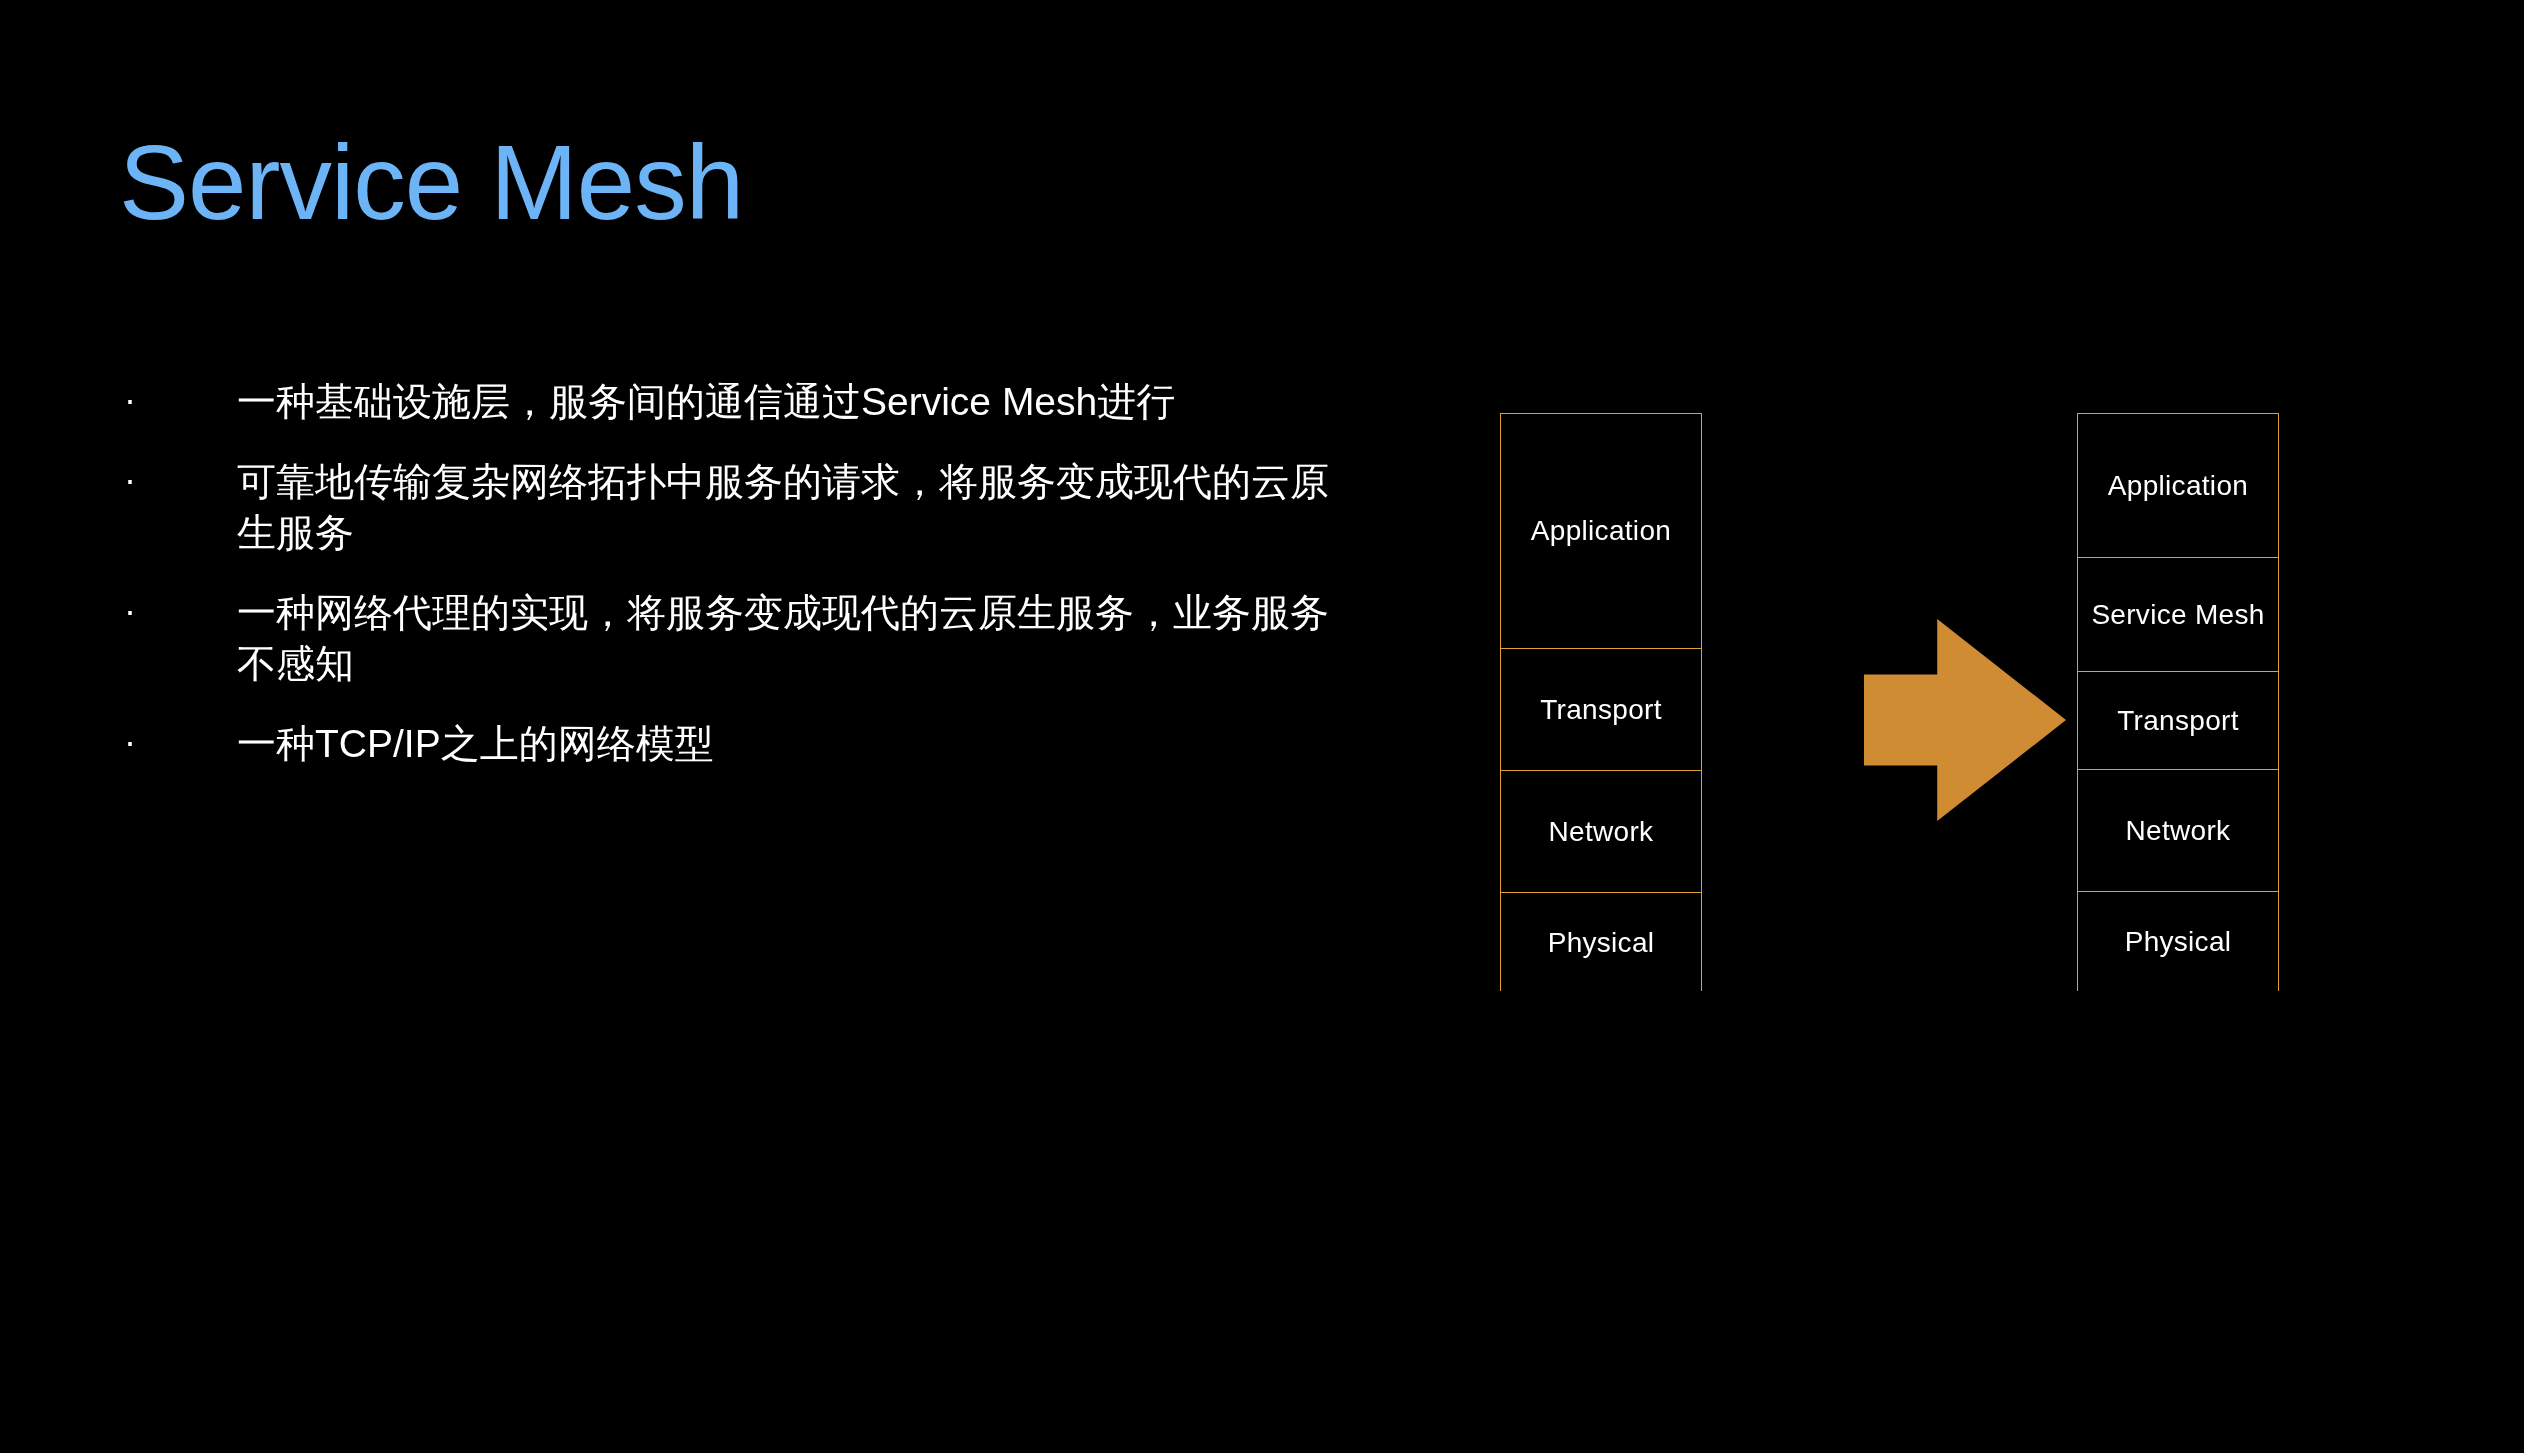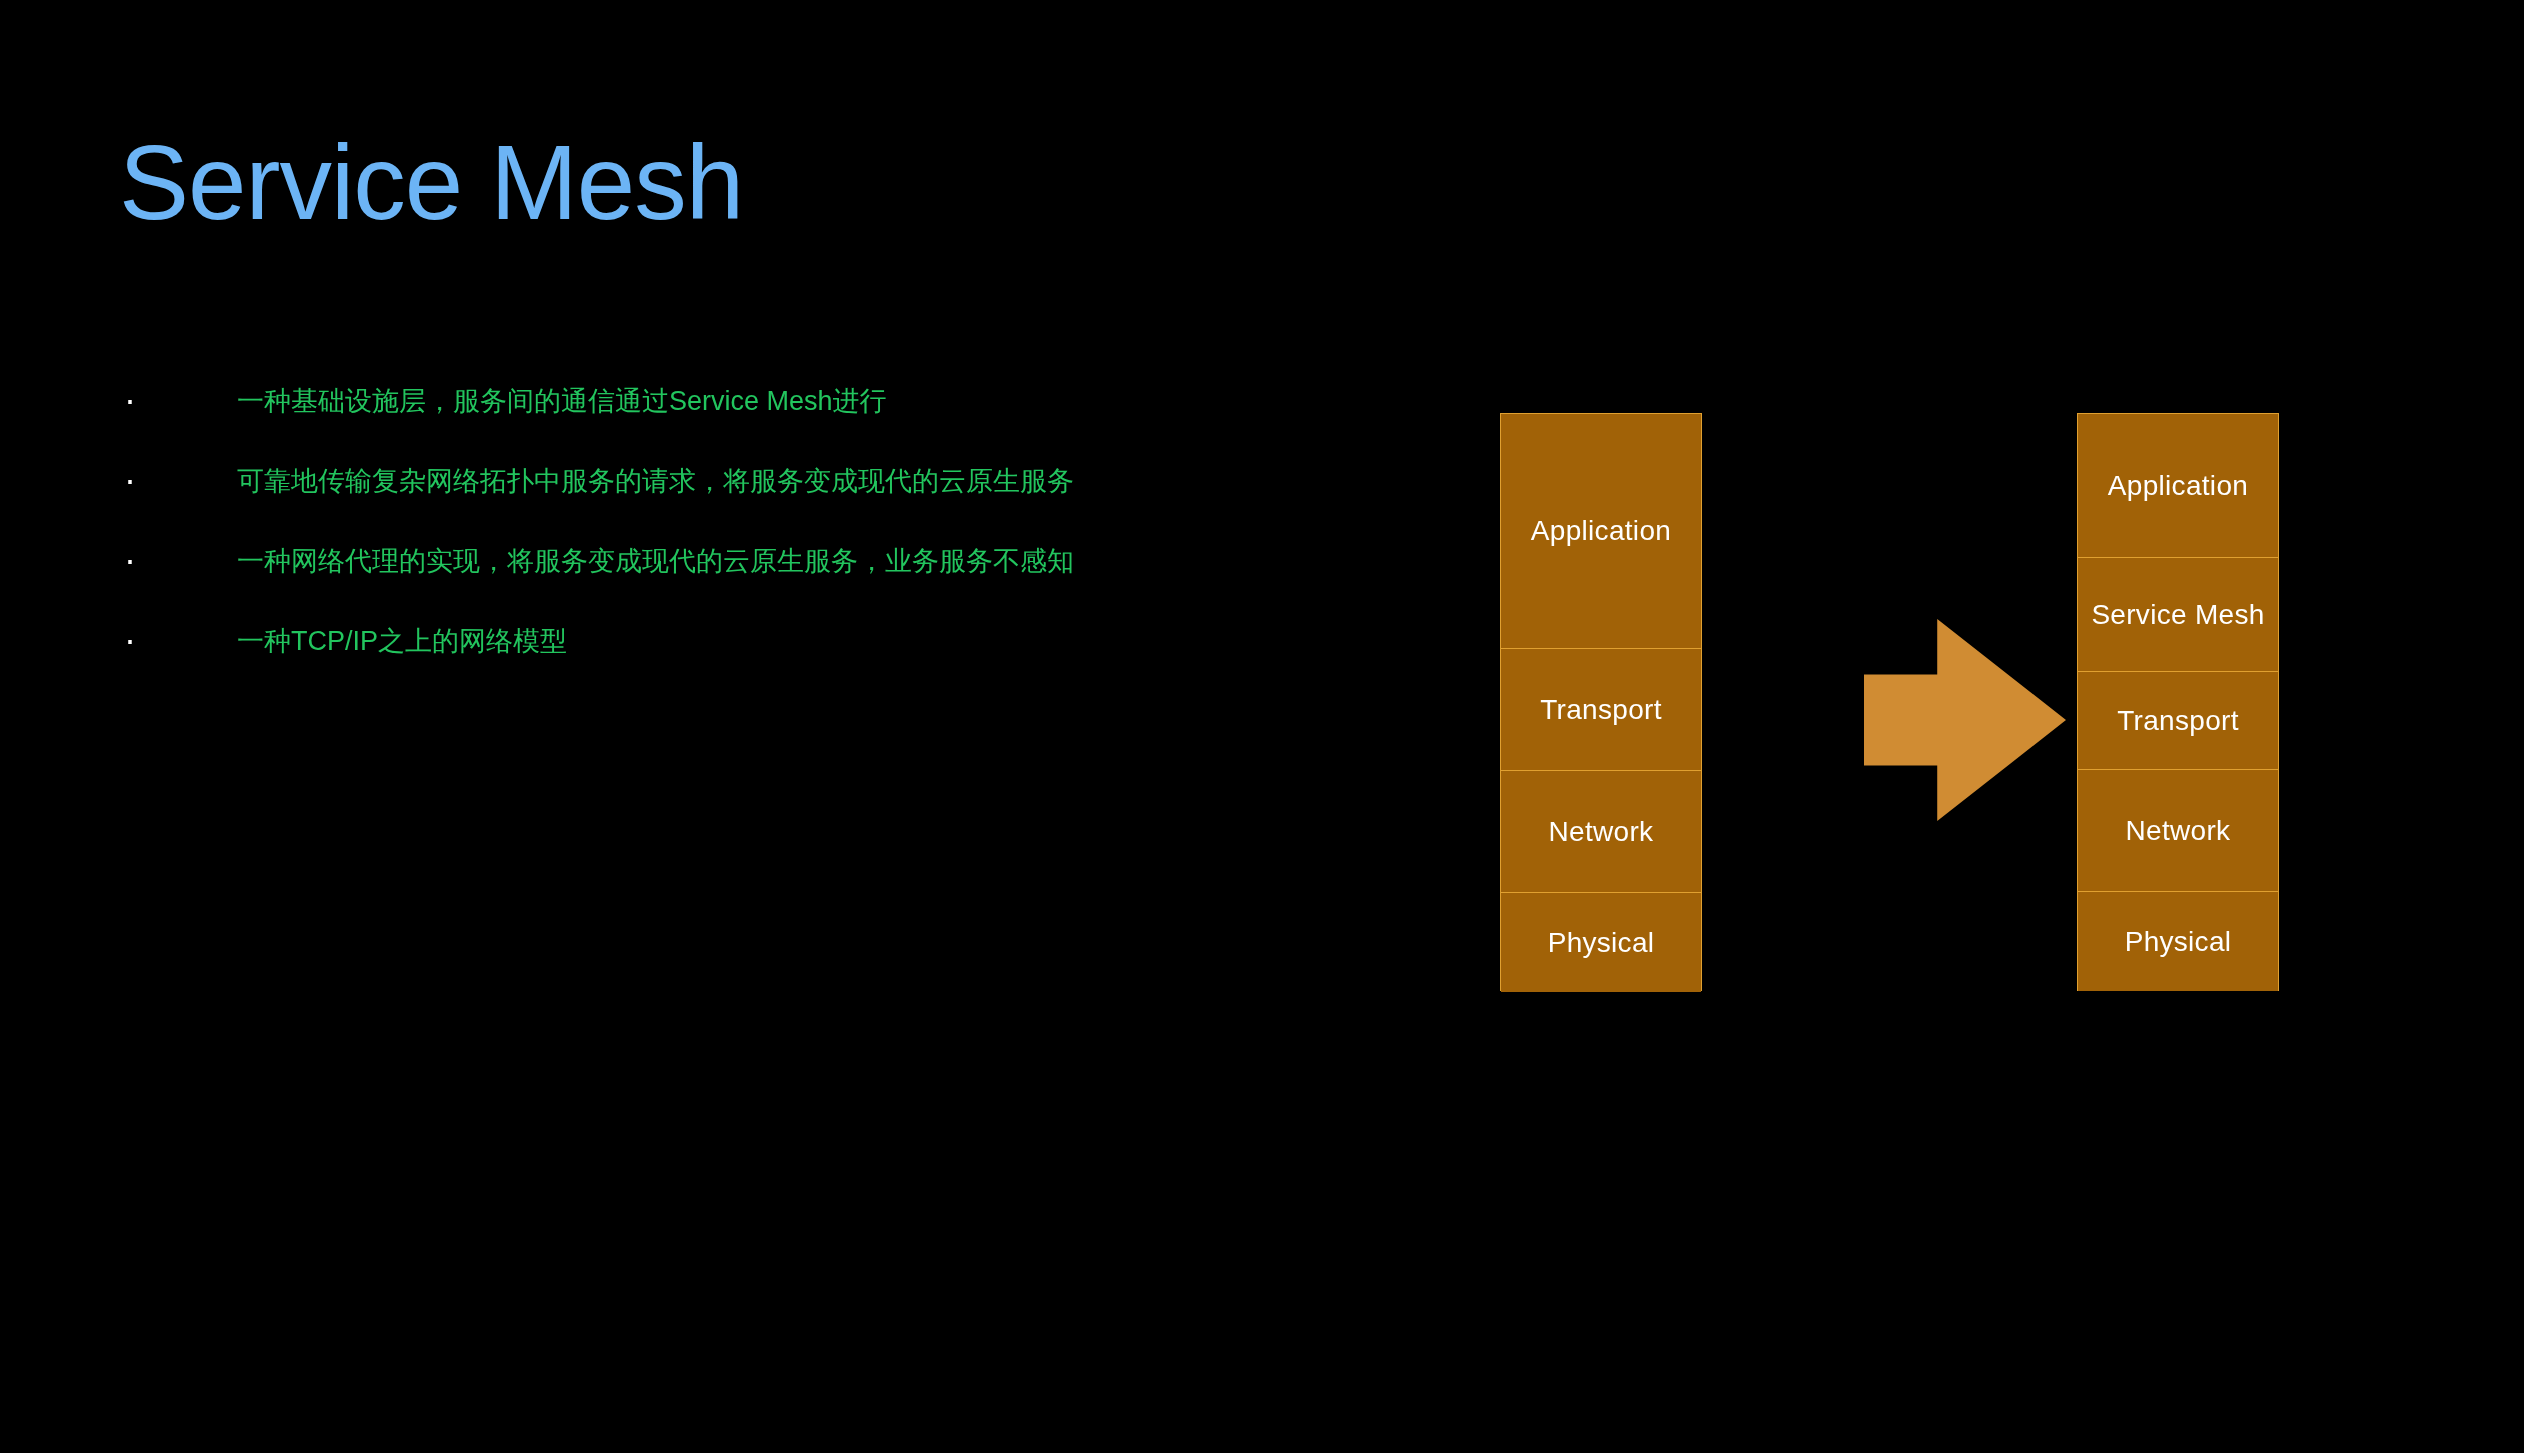--- a/index.html
+++ b/index.html
@@ -52,22 +52,22 @@
     color: #FFFFFF;
     font-size: 36px;
     line-height: 48px;
     text-align: left;
     padding-left: 8px;
     box-sizing: border-box;
     user-select: none;
   }
   .bullet-text {
     flex: 1 1 auto;
-    color: #22c55e;
-    font-size: 27px;
+    color: #ffffff;
+    font-size: 39px;
     line-height: 51px;
     font-weight: 400;
     letter-spacing: 0px;
     word-break: break-word;
   }
 
   
   #diagram {
     position: absolute;
     left: 1464px;
@@ -91,21 +91,21 @@
     height: 578px;
   }
   #stack-after {
     left: 613px;
     width: 202px;
     height: 578px;
   }
 
   .layer-box {
     position: relative;
-    background: #a16207;
+    background: #000000;
     border-bottom: 1.5px solid #E0A030;
     box-sizing: border-box;
     display: flex;
     align-items: center;
     justify-content: center;
     overflow: hidden;
   }
   .layer-box:last-child {
     border-bottom: none;
     text-align: center;

